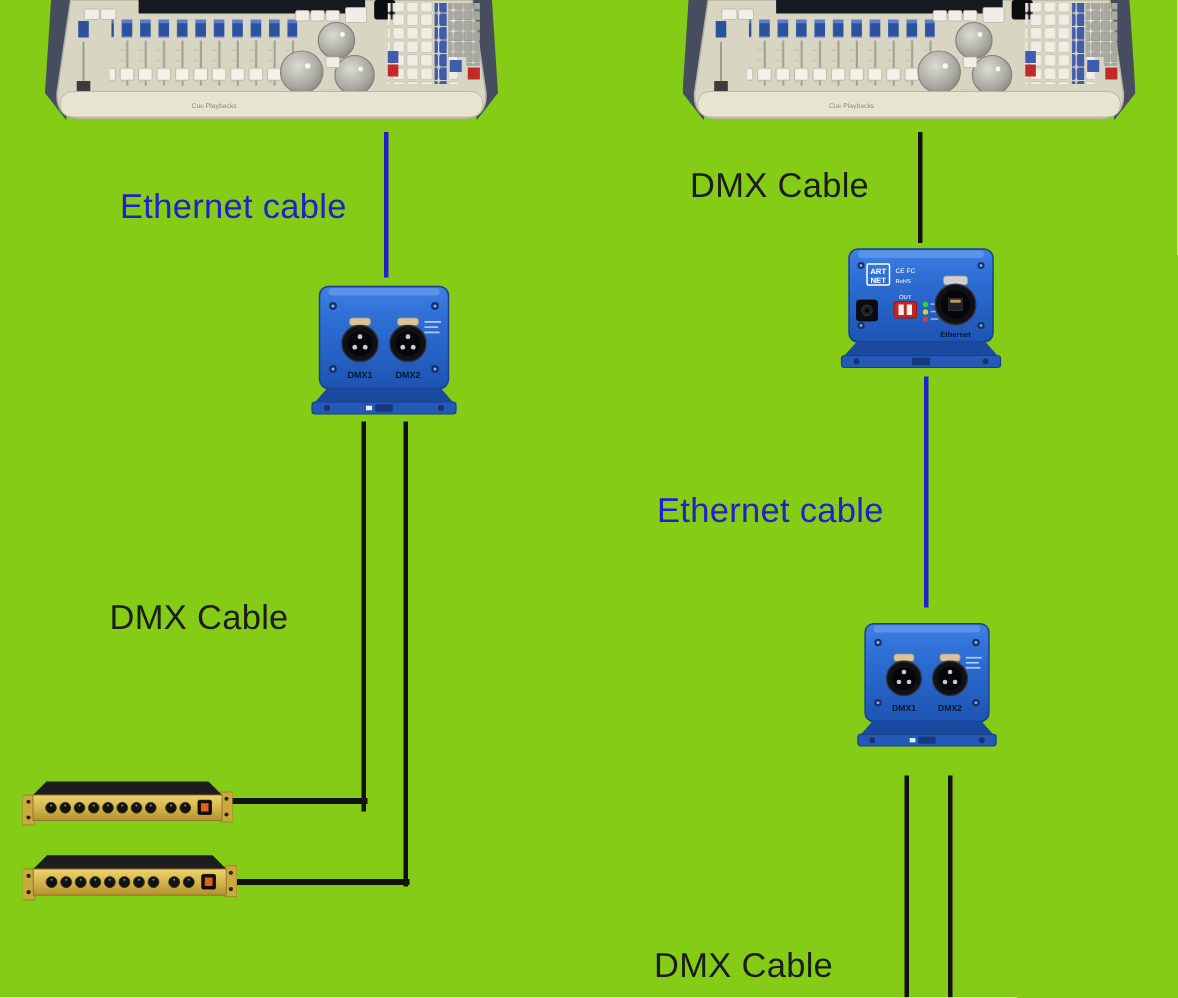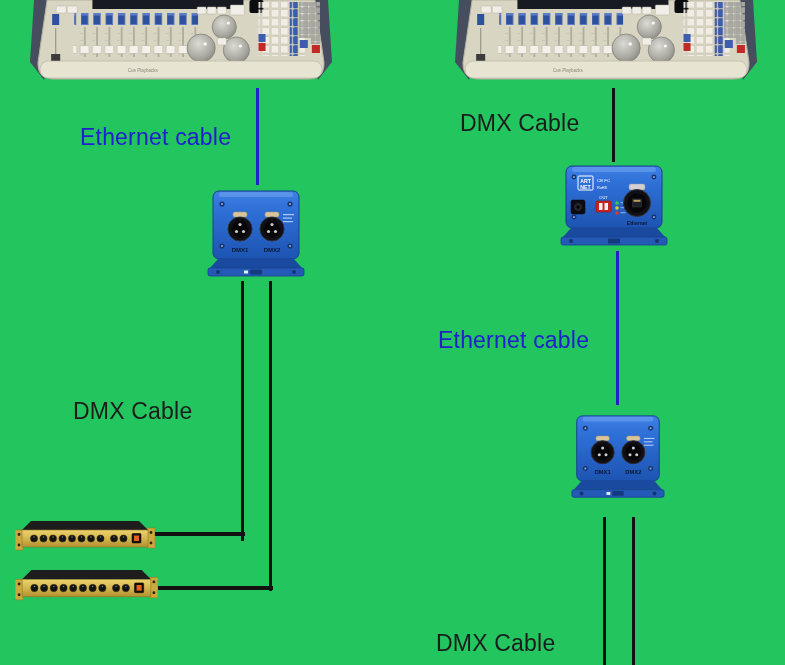--- a/index.html
+++ b/index.html
@@ -1,16 +1,16 @@
 <!DOCTYPE html>
 <html style="--ethernet_blue: #2020cd; --cable_black: #121212; --converter_box_blue: #2e6fd6; --splitter_gold: #d4b64e;"><head>
 <meta charset="utf-8">
 <style>
   html,body{margin:0;padding:0;background:#ffffff;}
-  #canvas{position:relative;width:785px;height:665px;background:#22c55e;overflow:hidden;
+  #canvas{position:relative;width:785px;height:665px;background:#84cc16;overflow:hidden;
           font-family:"Liberation Sans",sans-serif;}
   .cable{position:absolute;}
   .cable.black{background:var(--cable_black,#121212);}
   .cable.blue{background:var(--ethernet_blue,#2020cd);}
   .lbl{position:absolute;white-space:nowrap;font-family:"Liberation Sans",sans-serif;
        font-size:23px;letter-spacing:0.2px;}
   .lbl.blue{color:var(--ethernet_blue,#2020cd);}
   .lbl.black{color:#1c1c1c;}
   svg text{font-family:"Liberation Sans",sans-serif;}
   .devsvg{position:absolute;display:block;}

